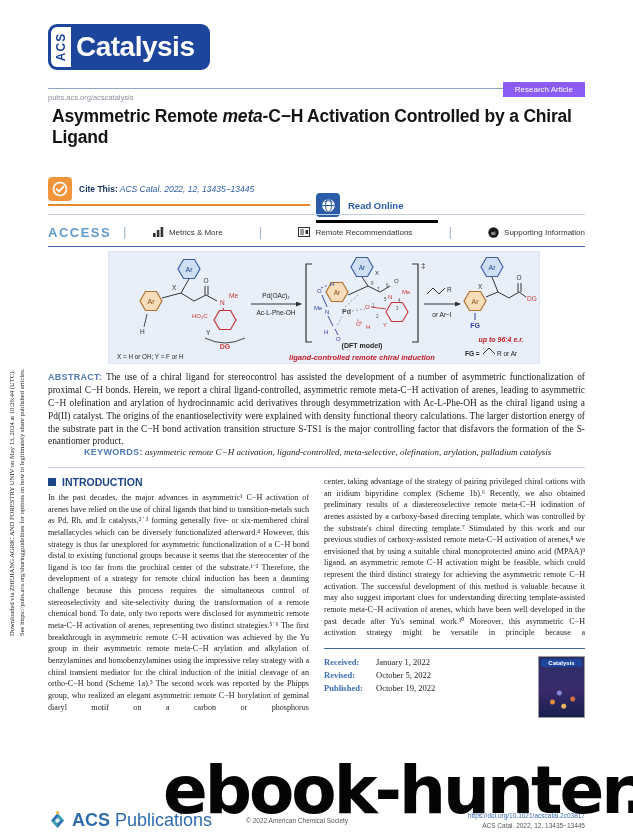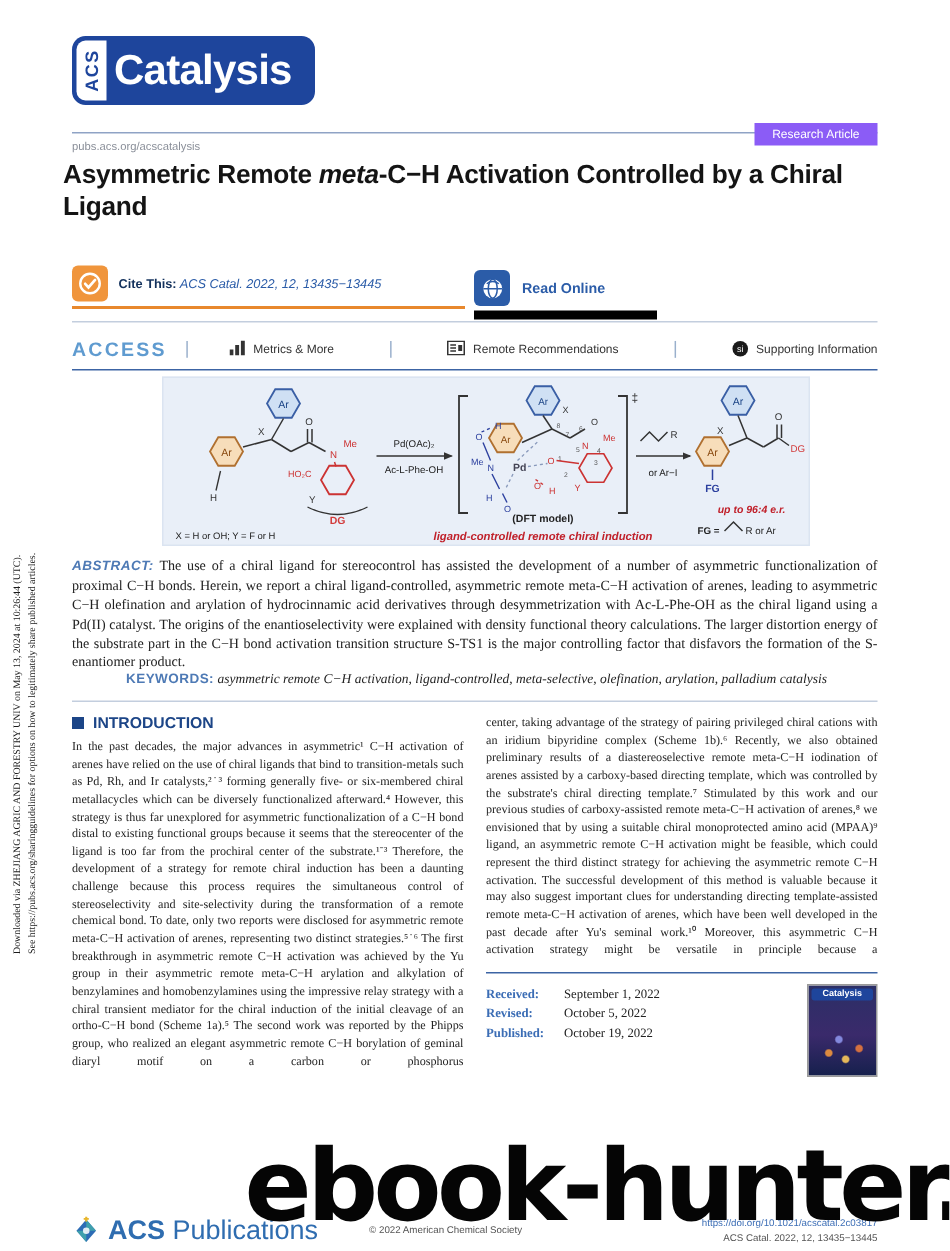--- a/index.html
+++ b/index.html
@@ -15,46 +15,46 @@
     display:flex;align-items:stretch;padding:3px;box-sizing:border-box;font-family:"Liberation Sans",sans-serif;}
   .logo-acs{width:20px;background:#fff;border-radius:6px 0 0 6px;display:flex;align-items:center;justify-content:center;overflow:hidden;}
   .logo-acs span{transform:rotate(-90deg);color:#1e459c;font-weight:bold;font-size:12px;letter-spacing:1px;}
   .logo-name{flex:1;display:flex;align-items:center;color:#fff;font-weight:bold;font-size:28px;padding-left:5px;letter-spacing:-0.5px;}
 
   .header-rule{position:absolute;left:48px;top:88px;width:537px;border-top:1.5px solid #8fa3c5;}
   .badge{position:absolute;right:0;top:-7px;background:#8b5cf6;color:#fff;font-family:"Liberation Sans",sans-serif;
     font-size:8px;padding:3px 12px;}
   .site{position:absolute;left:48px;top:93px;font-family:"Liberation Sans",sans-serif;font-size:7.5px;color:#8a8f99;}
 
-  .title{position:absolute;left:42px;top:106px;width:540px;font-family:"Liberation Sans",sans-serif;
+  .title{position:absolute;left:52px;top:106px;width:540px;font-family:"Liberation Sans",sans-serif;
     font-size:17.5px;font-weight:bold;color:#141414;line-height:1.18;letter-spacing:-0.2px;}
   .authors{position:absolute;left:48px;top:154px;width:540px;font-size:10.5px;color:#222;}
 
   .cite-row{position:absolute;left:48px;top:174px;width:537px;height:34px;font-family:"Liberation Sans",sans-serif;}
   .cite-left{position:absolute;left:0;top:0;width:262px;height:30px;border-bottom:2px solid #e8882d;display:flex;align-items:center;gap:7px;}
   .cite-ico{width:24px;height:24px;background:#f0953c;border-radius:4px;display:flex;align-items:center;justify-content:center;}
   .cite-txt{font-size:8.5px;color:#13315c;}
   .cite-txt b{color:#13315c;}
   .cite-txt i{color:#2b5ca8;}
-  .read-block{position:absolute;left:268px;top:3px;width:122px;height:30px;border-bottom:6px solid #000000;display:flex;align-items:center;gap:8px;}
+  .read-block{position:absolute;left:268px;top:16px;width:122px;height:30px;border-bottom:3px solid #000000;display:flex;align-items:center;gap:8px;}
   .read-ico{width:24px;height:24px;background:#2b5ca8;border-radius:4px;display:flex;align-items:center;justify-content:center;}
   .read-txt{font-size:9.5px;font-weight:bold;color:#2b5ca8;}
 
   .divider1{position:absolute;left:48px;top:214px;width:537px;border-top:1px solid #c3cede;}
   .access-row{position:absolute;left:48px;top:220px;width:537px;height:24px;display:flex;align-items:center;
     font-family:"Liberation Sans",sans-serif;font-size:8px;color:#333;}
   .access-word{color:#5f9bd0;font-size:13px;font-weight:bold;letter-spacing:1.5px;text-align:right;}
   .pipe{color:#9ab0cc;margin:0 12px;font-size:12px;font-weight:200;}
   .acc-item{display:flex;align-items:center;gap:5px;}
   .access-rule{position:absolute;left:48px;top:246px;width:537px;border-top:1.5px solid #3c64a4;}
 
   .scheme{position:absolute;left:108px;top:251px;width:432px;height:113px;background:#e9eff8;border:1px solid #dbe4f1;box-sizing:border-box;}
 
   .abstract{position:absolute;left:48px;top:371px;width:537px;font-size:9.4px;line-height:1.37;text-align:justify;color:#222;}
-  .lab{font-family:"Liberation Sans",sans-serif;font-weight:bold;color:#4e7ab5;font-size:9px;letter-spacing:0.3px;font-style:italic;}
+  .lab{font-family:"Liberation Sans",sans-serif;font-weight:bold;color:#4e7ab5;font-size:9px;letter-spacing:0.3px;}
   .keywords{position:absolute;left:48px;top:447px;width:537px;font-size:9px;font-style:italic;color:#222;padding-left:36px;}
   .divider2{position:absolute;left:48px;top:467px;width:537px;border-top:1px solid #c3cede;}
 
   .columns{position:absolute;left:48px;top:476px;width:537px;display:flex;gap:15px;justify-content:space-between;}
   .col{width:261px;}
   .intro-head{display:flex;align-items:center;gap:6px;font-family:"Liberation Sans",sans-serif;
     font-size:10.5px;font-weight:bold;color:#1c4587;margin-bottom:4px;}
   .sq{width:8px;height:8px;background:#1c4587;display:inline-block;}
   .body-par{font-size:8.1px;line-height:1.44;text-align:justify;text-align-last:justify;color:#242424;}
 
@@ -306,21 +306,21 @@
       <div class="intro-head">
         <span class="sq"></span>
         <span>INTRODUCTION</span>
       </div>
       <div class="body-par">In the past decades, the major advances in asymmetric¹ C−H activation of arenes have relied on the use of chiral ligands that bind to transition-metals such as Pd, Rh, and Ir catalysts,²˙³ forming generally five- or six-membered chiral metallacycles which can be diversely functionalized afterward.⁴ However, this strategy is thus far unexplored for asymmetric functionalization of a C−H bond distal to existing functional groups because it seems that the stereocenter of the ligand is too far from the prochiral center of the substrate.¹⁻³ Therefore, the development of a strategy for remote chiral induction has been a daunting challenge because this process requires the simultaneous control of stereoselectivity and site-selectivity during the transformation of a remote chemical bond. To date, only two reports were disclosed for asymmetric remote meta-C−H activation of arenes, representing two distinct strategies.⁵˙⁶ The first breakthrough in asymmetric remote C−H activation was achieved by the Yu group in their asymmetric remote meta-C−H arylation and alkylation of benzylamines and homobenzylamines using the impressive relay strategy with a chiral transient mediator for the chiral induction of the initial cleavage of an ortho-C−H bond (Scheme 1a).⁵ The second work was reported by the Phipps group, who realized an elegant asymmetric remote C−H borylation of geminal diaryl motif on a carbon or phosphorus</div>
     </div>
     <div class="col">
       <div class="body-par">center, taking advantage of the strategy of pairing privileged chiral cations with an iridium bipyridine complex (Scheme 1b).⁶ Recently, we also obtained preliminary results of a diastereoselective remote meta-C−H iodination of arenes assisted by a carboxy-based directing template, which was controlled by the substrate's chiral directing template.⁷ Stimulated by this work and our previous studies of carboxy-assisted remote meta-C−H activation of arenes,⁸ we envisioned that by using a suitable chiral monoprotected amino acid (MPAA)⁹ ligand, an asymmetric remote C−H activation might be feasible, which could represent the third distinct strategy for achieving the asymmetric remote C−H activation. The successful development of this method is valuable because it may also suggest important clues for understanding directing template-assisted remote meta-C−H activation of arenes, which have been well developed in the past decade after Yu's seminal work.¹⁰ Moreover, this asymmetric C−H activation strategy might be versatile in principle because a</div>
       <div class="dates-box">
         <div class="dates">
-          <div><span class="dl">Received:</span><span>September 1, 2022</span></div>
+          <div><span class="dl">Received:</span><span>January 1, 2022</span></div>
           <div><span class="dl">Revised:</span><span>October 5, 2022</span></div>
           <div><span class="dl">Published:</span><span>October 19, 2022</span></div>
         </div>
         <div class="cover">
           <div class="cv-label">Catalysis</div>
         </div>
       </div>
     </div>
   </div>
 

